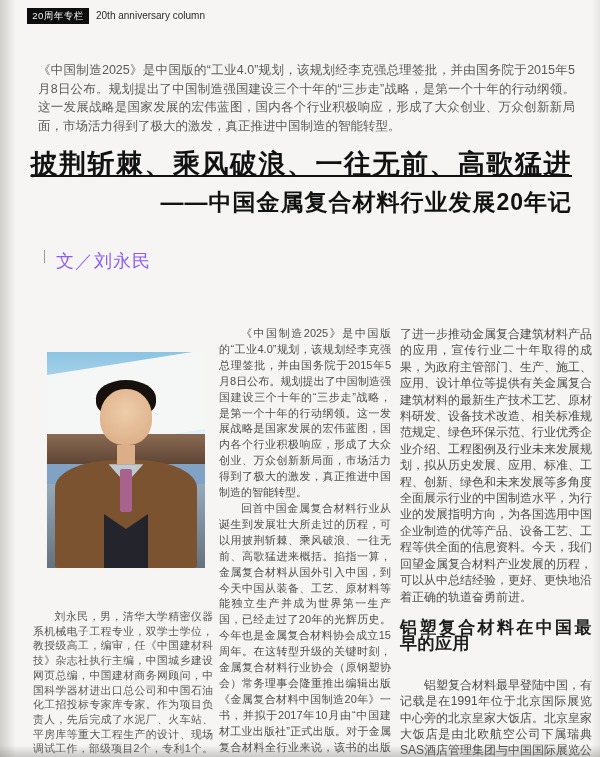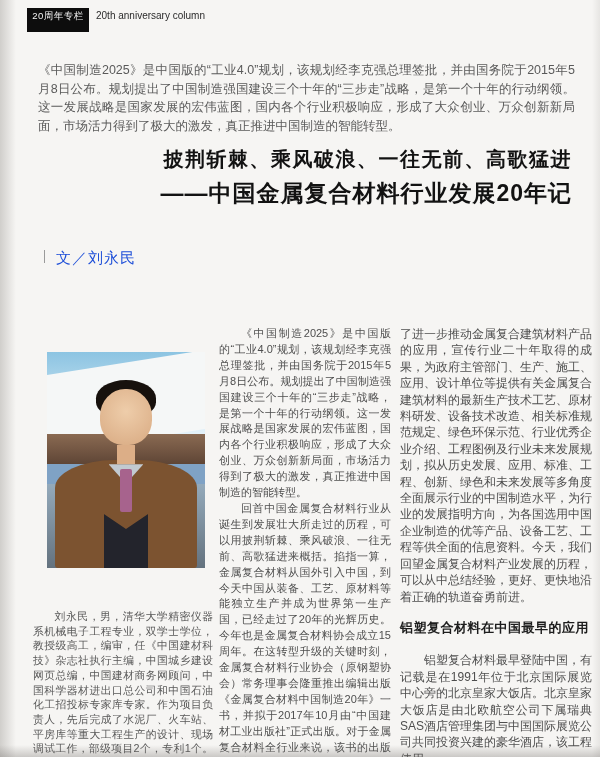--- a/index.html
+++ b/index.html
@@ -10,36 +10,36 @@
   }
   .page{position:absolute;inset:0;background:#f6f5f3;}
   .edge-left{position:absolute;left:0;top:0;bottom:0;width:16px;
     background:linear-gradient(to right,rgba(110,106,100,.28),rgba(110,106,100,0));pointer-events:none;}
   .edge-bottom{position:absolute;left:0;right:0;bottom:0;height:12px;
     background:linear-gradient(to top,rgba(100,96,92,.30),rgba(100,96,92,0));pointer-events:none;}
   .edge-right{position:absolute;right:0;top:0;bottom:0;width:8px;
     background:linear-gradient(to left,rgba(120,116,110,.12),rgba(120,116,110,0));pointer-events:none;}
 
   
-  .badge{position:absolute;left:27px;top:8px;min-width:62px;height:24px;background:#0d0d0d;
+  .badge{position:absolute;left:27px;top:8px;min-width:62px;height:16px;background:#0d0d0d;
     color:#f4f4f4;font-size:9.5px;line-height:16px;text-align:center;padding:0 4px;box-sizing:border-box;letter-spacing:.5px;}
   .badge-caption{position:absolute;left:96px;top:10px;font-size:10px;color:#2b2b2b;}
 
   
   .lead{position:absolute;left:38px;top:61px;width:537px;font-size:12.5px;line-height:18.5px;
     color:#5a5a5a;text-align:justify;}
 
   
   .title{position:absolute;right:28px;top:146px;text-align:right;color:#121212;font-weight:bold;}
-  .title .l1{font-size:20px;letter-spacing:1.5px;}
+  .title .l1{font-size:27px;letter-spacing:1.5px;text-decoration:underline;}
   .title .l2{font-size:23px;letter-spacing:1px;margin-top:5px;}
 
   
   .byline-tick{position:absolute;left:44px;top:250px;width:1px;height:13px;background:#9a9a9a;}
-  .byline{position:absolute;left:56px;top:249px;font-size:15px;color:#1d4ed8;letter-spacing:1px;}
+  .byline{position:absolute;left:56px;top:249px;font-size:18px;color:#8b5cf6;letter-spacing:1px;}
 
   
   .photo{position:absolute;left:47px;top:352px;width:158px;height:216px;overflow:hidden;
     background:#cfe6f2;}
   .photo div{position:absolute;}
   .ph-sky{left:0;right:0;top:0;height:40%;background:linear-gradient(#8cc4e2,#e9f4fa);}
   .ph-snow{left:-12%;right:-12%;top:5%;height:36%;background:#f5f7f7;transform:rotate(-9deg);}
   .ph-hill{left:0;right:0;top:38%;height:15%;background:linear-gradient(#8a6a52,#5c4334);}
   .ph-water{left:0;right:0;top:52%;height:9%;background:#7fa2c5;}
   .ph-shore{left:0;right:0;top:61%;height:39%;background:linear-gradient(#94aabb,#64727e);}
@@ -59,21 +59,21 @@
     font-size:13.5px;font-weight:bold;color:#2f2f2f;letter-spacing:2px;}
   .author-bio{position:absolute;left:33px;top:609px;width:180px;font-size:10.8px;line-height:14.7px;
     color:#585858;text-align:justify;text-indent:2em;}
 
   
   .col{position:absolute;top:326px;color:#4e4e4e;text-align:justify;}
   .col p{margin:0;text-indent:2em;}
   .col p.cont{text-indent:0;}
   .col-mid{left:219px;width:172px;font-size:11px;line-height:15.9px;}
   .col-right{left:400px;width:192px;font-size:12px;line-height:16.4px;}
-  .col-right .subhead{font-size:13px;font-weight:bold;color:#1d1d1d;margin:15px 0 16px 0;
+  .col-right .subhead{font-size:17px;font-weight:bold;color:#1d1d1d;margin:15px 0 24px 0;
     text-indent:0;letter-spacing:.5px;}
 </style>
 </head>
 <body>
 
 <div class="page">
 
   <div class="badge">20周年专栏</div>
   <div class="badge-caption">20th anniversary column</div>
 

